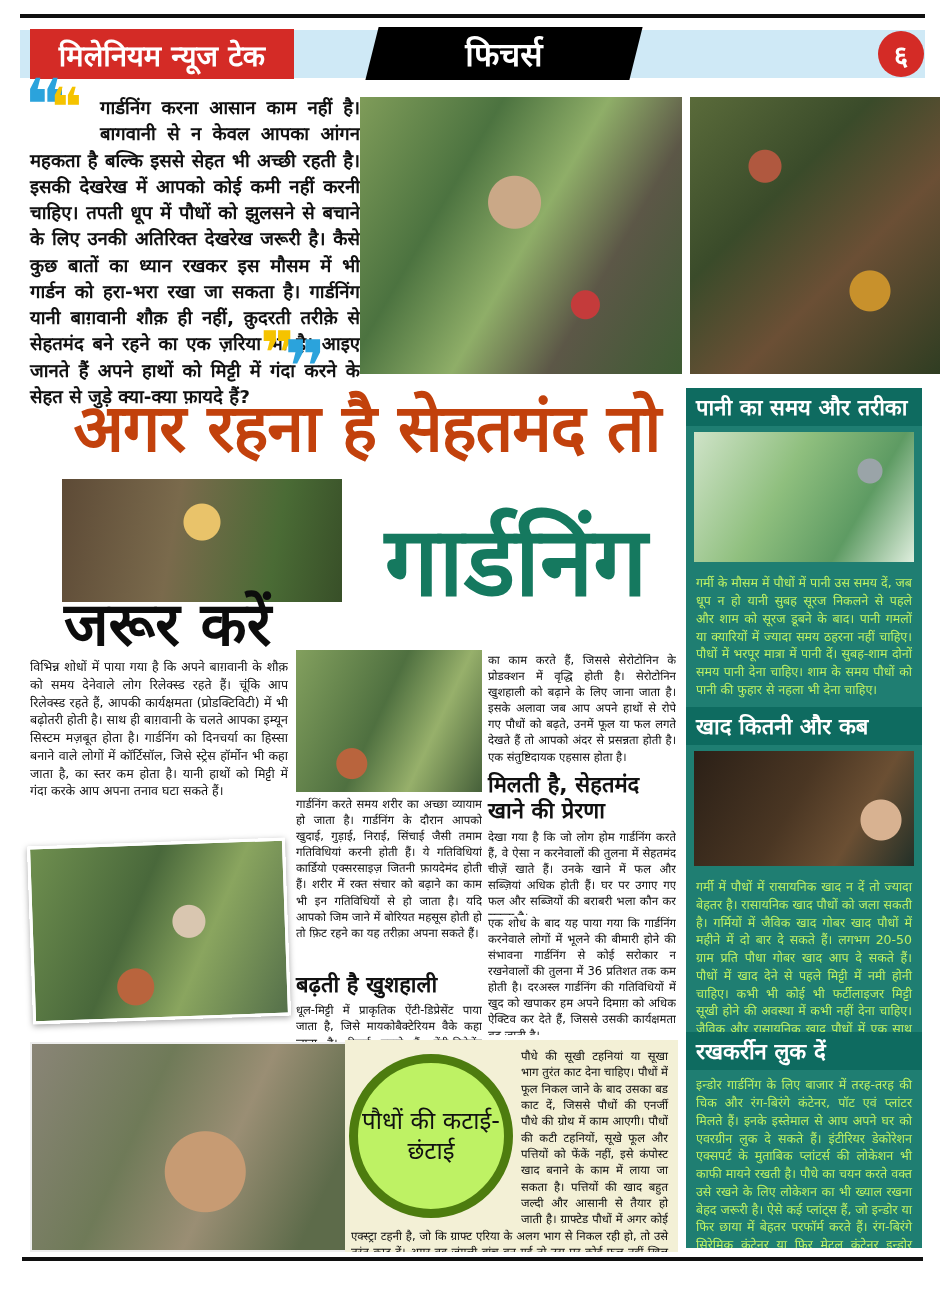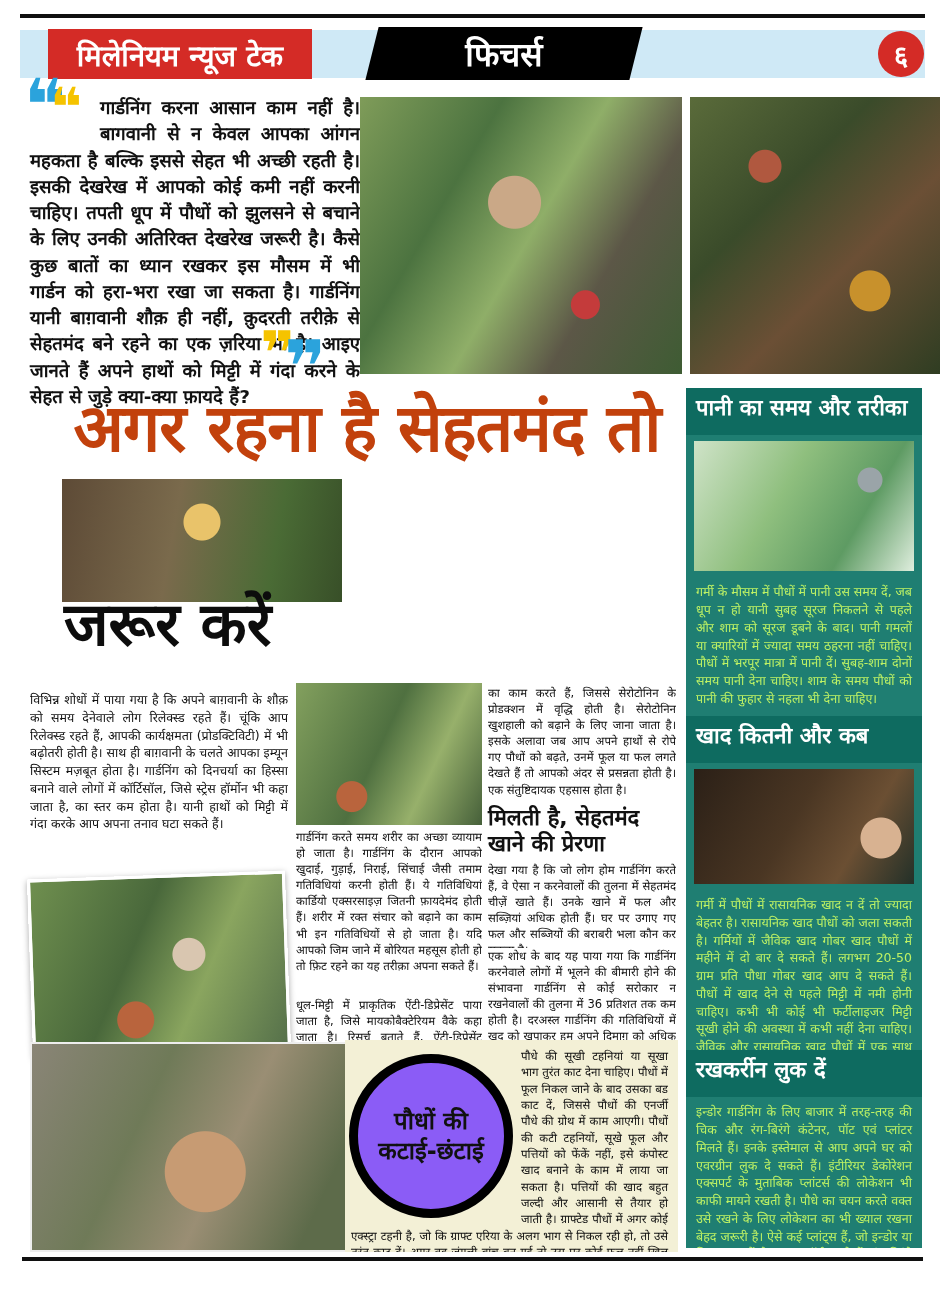--- a/index.html
+++ b/index.html
@@ -1,21 +1,21 @@
 <!DOCTYPE html>
 <html><head>
 <meta charset="utf-8">
 <style>
   html,body{margin:0;padding:0;background:#e8e8e8;}
   .page{position:relative;width:945px;height:1296px;background:#ffffff;margin:0 auto;
         font-family:"DejaVu Sans","Liberation Sans",sans-serif;color:#111;overflow:hidden;}
   .rule{position:absolute;background:#101010;}
   
   .header-strip{position:absolute;left:20px;top:30px;width:905px;height:48px;background:#cfe9f6;}
-  .masthead-box{position:absolute;left:48px;top:29px;width:264px;height:50px;background:#d42b26;
+  .masthead-box{position:absolute;left:30px;top:29px;width:264px;height:50px;background:#d42b26;
         color:#fff;font-weight:bold;font-size:29px;display:flex;align-items:center;justify-content:center;}
   .section-flag{position:absolute;left:372px;top:27px;width:264px;height:53px;background:#000;transform:skewX(-14deg);}
   .section-flag span{display:flex;width:100%;height:100%;align-items:center;justify-content:center;
         transform:skewX(14deg);color:#fff;font-size:33px;font-weight:bold;}
   .date-box{position:absolute;left:662px;top:37px;width:198px;height:36px;background:#fff;
         display:flex;align-items:center;justify-content:center;font-size:19px;font-weight:bold;}
   .page-circle{position:absolute;left:878px;top:31px;width:46px;height:46px;border-radius:50%;background:#d42b26;
         color:#fff;font-size:27px;font-weight:bold;display:flex;align-items:center;justify-content:center;}
   
   .intro{position:absolute;left:30px;top:95px;width:330px;height:282px;font-size:18.5px;font-weight:bold;
@@ -56,42 +56,42 @@
   .ph-prune{left:30px;top:1042px;width:315px;height:206px;border:2px solid #eee;
       background:radial-gradient(circle at 55% 62%,#c79b73 0 40px,transparent 41px),
                  linear-gradient(115deg,#8a8577,#6f7a58 35%,#9a8e74 60%,#5d6b4a 88%);}
   
   .hl1{position:absolute;left:52px;top:388px;width:630px;text-align:center;
        font-size:66px;font-weight:bold;color:#c2410c;letter-spacing:-1px;line-height:1.25;}
   .hl2a{position:absolute;left:64px;top:588px;font-size:60px;font-weight:bold;color:#0c0c0c;line-height:1.2;}
   .hl2b{position:absolute;left:348px;top:478px;width:336px;text-align:center;
        font-size:96px;font-weight:bold;color:#15795f;line-height:1.75;}
   
-  .col{position:absolute;text-align:justify;margin-top:33px;}
+  .col{position:absolute;text-align:justify;}
   .col p{margin:0;}
   .col1{left:30px;top:658px;width:258px;font-size:12.5px;line-height:1.42;}
   .col2{left:296px;top:650px;width:186px;font-size:11.5px;line-height:1.4;}
   .col3{left:488px;top:652px;width:188px;font-size:11.5px;line-height:1.4;}
   .clip{overflow:hidden;}
   .h-c1{height:176px;} .h-c2a{height:168px;} .h-c2b{height:46px;}
   .h-c3a{height:112px;} .h-c3b{height:86px;} .h-c3c{height:120px;}
   .subhead{font-size:22px;font-weight:bold;margin:8px 0 4px 0;text-align:left;line-height:1.2;}
   
   .sidebar{position:absolute;left:686px;top:388px;width:236px;height:860px;background:#1f7e72;overflow:hidden;}
-  .sb-title{background:#0e6b60;color:#fff;font-size:22px;font-weight:bold;padding:7px 10px 14px 10px;line-height:1.2;}
+  .sb-title{background:#0e6b60;color:#fff;font-size:22px;font-weight:bold;padding:7px 10px 5px 10px;line-height:1.2;}
   .sb-body{color:#bef264;font-size:12.5px;line-height:1.42;padding:6px 10px 8px 10px;text-align:justify;}
   .sb-b1{max-height:126px;overflow:hidden;}
   .sb-b2{max-height:146px;overflow:hidden;}
   .sb-b3{max-height:212px;overflow:hidden;}
   
   .prune-box{position:absolute;left:345px;top:1040px;width:333px;height:212px;background:#f3f0d6;
        padding:8px 10px 8px 6px;box-sizing:border-box;overflow:hidden;}
-  .prune-circle{float:left;width:138px;height:138px;margin:6px 8px 2px -2px;background:#8b5cf6;
-       border:9px solid #000000;border-radius:50%;display:flex;align-items:center;justify-content:center;
-       text-align:center;font-size:24px;font-weight:bold;line-height:1.25;padding:4px;box-sizing:content-box;}
+  .prune-circle{float:left;width:138px;height:138px;margin:6px 8px 2px -2px;background:#bef264;
+       border:9px solid #4d7c0f;border-radius:50%;display:flex;align-items:center;justify-content:center;
+       text-align:center;font-size:24px;font-weight:normal;line-height:1.25;padding:4px;box-sizing:content-box;}
   .prune-text{font-size:11.5px;line-height:1.42;text-align:justify;}
 </style>
 </head>
 <body>
 
 <div class="page">
 
   <div class="rule" style="left:20px;top:14px;width:905px;height:4px;"></div>
   <div class="header-strip"></div>
   <div class="masthead-box">मिलेनियम न्यूज टेक</div>
@@ -111,29 +111,31 @@
       <span class="qb">❞</span>
     </span>
   </div>
 
   <div class="photo ph-man"></div>
   <div class="photo ph-kids"></div>
 
   <div class="hl1">अगर रहना है सेहतमंद तो</div>
   <div class="photo ph-girl"></div>
   <div class="hl2a">जरूर करें</div>
+  <div class="hl2b">गार्डनिंग</div>
 
   <div class="col col1">
     <p class="clip h-c1">विभिन्न शोधों में पाया गया है कि अपने बाग़वानी के शौक़ को समय देनेवाले लोग रिलेक्स्ड रहते हैं। चूंकि आप रिलेक्स्ड रहते हैं, आपकी कार्यक्षमता (प्रोडक्टिविटी) में भी बढ़ोतरी होती है। साथ ही बाग़वानी के चलते आपका इम्यून सिस्टम मज़बूत होता है। गार्डनिंग को दिनचर्या का हिस्सा बनाने वाले लोगों में कॉर्टिसॉल, जिसे स्ट्रेस हॉर्मोन भी कहा जाता है, का स्तर कम होता है। यानी हाथों को मिट्टी में गंदा करके आप अपना तनाव घटा सकते हैं।</p>
     <div class="photo ph-woman" style="position:relative;"></div>
   </div>
 
   <div class="col col2">
     <div class="photo ph-pots" style="position:relative;"></div>
     <p class="clip h-c2a">गार्डनिंग करते समय शरीर का अच्छा व्यायाम हो जाता है। गार्डनिंग के दौरान आपको खुदाई, गुड़ाई, निराई, सिंचाई जैसी तमाम गतिविधियां करनी होती हैं। ये गतिविधियां कार्डियो एक्सरसाइज़ जितनी फ़ायदेमंद होती हैं। शरीर में रक्त संचार को बढ़ाने का काम भी इन गतिविधियों से हो जाता है। यदि आपको जिम जाने में बोरियत महसूस होती हो तो फ़िट रहने का यह तरीक़ा अपना सकते हैं।</p>
+    <div class="subhead">बढ़ती है खुशहाली</div>
     <p class="clip h-c2b">धूल-मिट्टी में प्राकृतिक ऐंटी-डिप्रेसेंट पाया जाता है, जिसे मायकोबैक्टेरियम वैके कहा जाता है। रिसर्च बताते हैं, ऐंटी-डिप्रेसेंट माइक्रोब साइटोकिन लेवल को बढ़ाने</p>
   </div>
 
   <div class="col col3">
     <p class="clip h-c3a">का काम करते हैं, जिससे सेरोटोनिन के प्रोडक्शन में वृद्धि होती है। सेरोटोनिन खुशहाली को बढ़ाने के लिए जाना जाता है। इसके अलावा जब आप अपने हाथों से रोपे गए पौधों को बढ़ते, उनमें फूल या फल लगते देखते हैं तो आपको अंदर से प्रसन्नता होती है। एक संतुष्टिदायक एहसास होता है।</p>
     <div class="subhead">मिलती है, सेहतमंद खाने की प्रेरणा</div>
     <p class="clip h-c3b">देखा गया है कि जो लोग होम गार्डनिंग करते हैं, वे ऐसा न करनेवालों की तुलना में सेहतमंद चीज़ें खाते हैं। उनके खाने में फल और सब्ज़ियां अधिक होती हैं। घर पर उगाए गए फल और सब्जियों की बराबरी भला कौन कर सकता है।</p>
     <p class="clip h-c3c">एक शोध के बाद यह पाया गया कि गार्डनिंग करनेवाले लोगों में भूलने की बीमारी होने की संभावना गार्डनिंग से कोई सरोकार न रखनेवालों की तुलना में 36 प्रतिशत तक कम होती है। दरअस्ल गार्डनिंग की गतिविधियों में खुद को खपाकर हम अपने दिमाग़ को अधिक ऐक्टिव कर देते हैं, जिससे उसकी कार्यक्षमता बढ़ जाती है।</p>
   </div>
 

